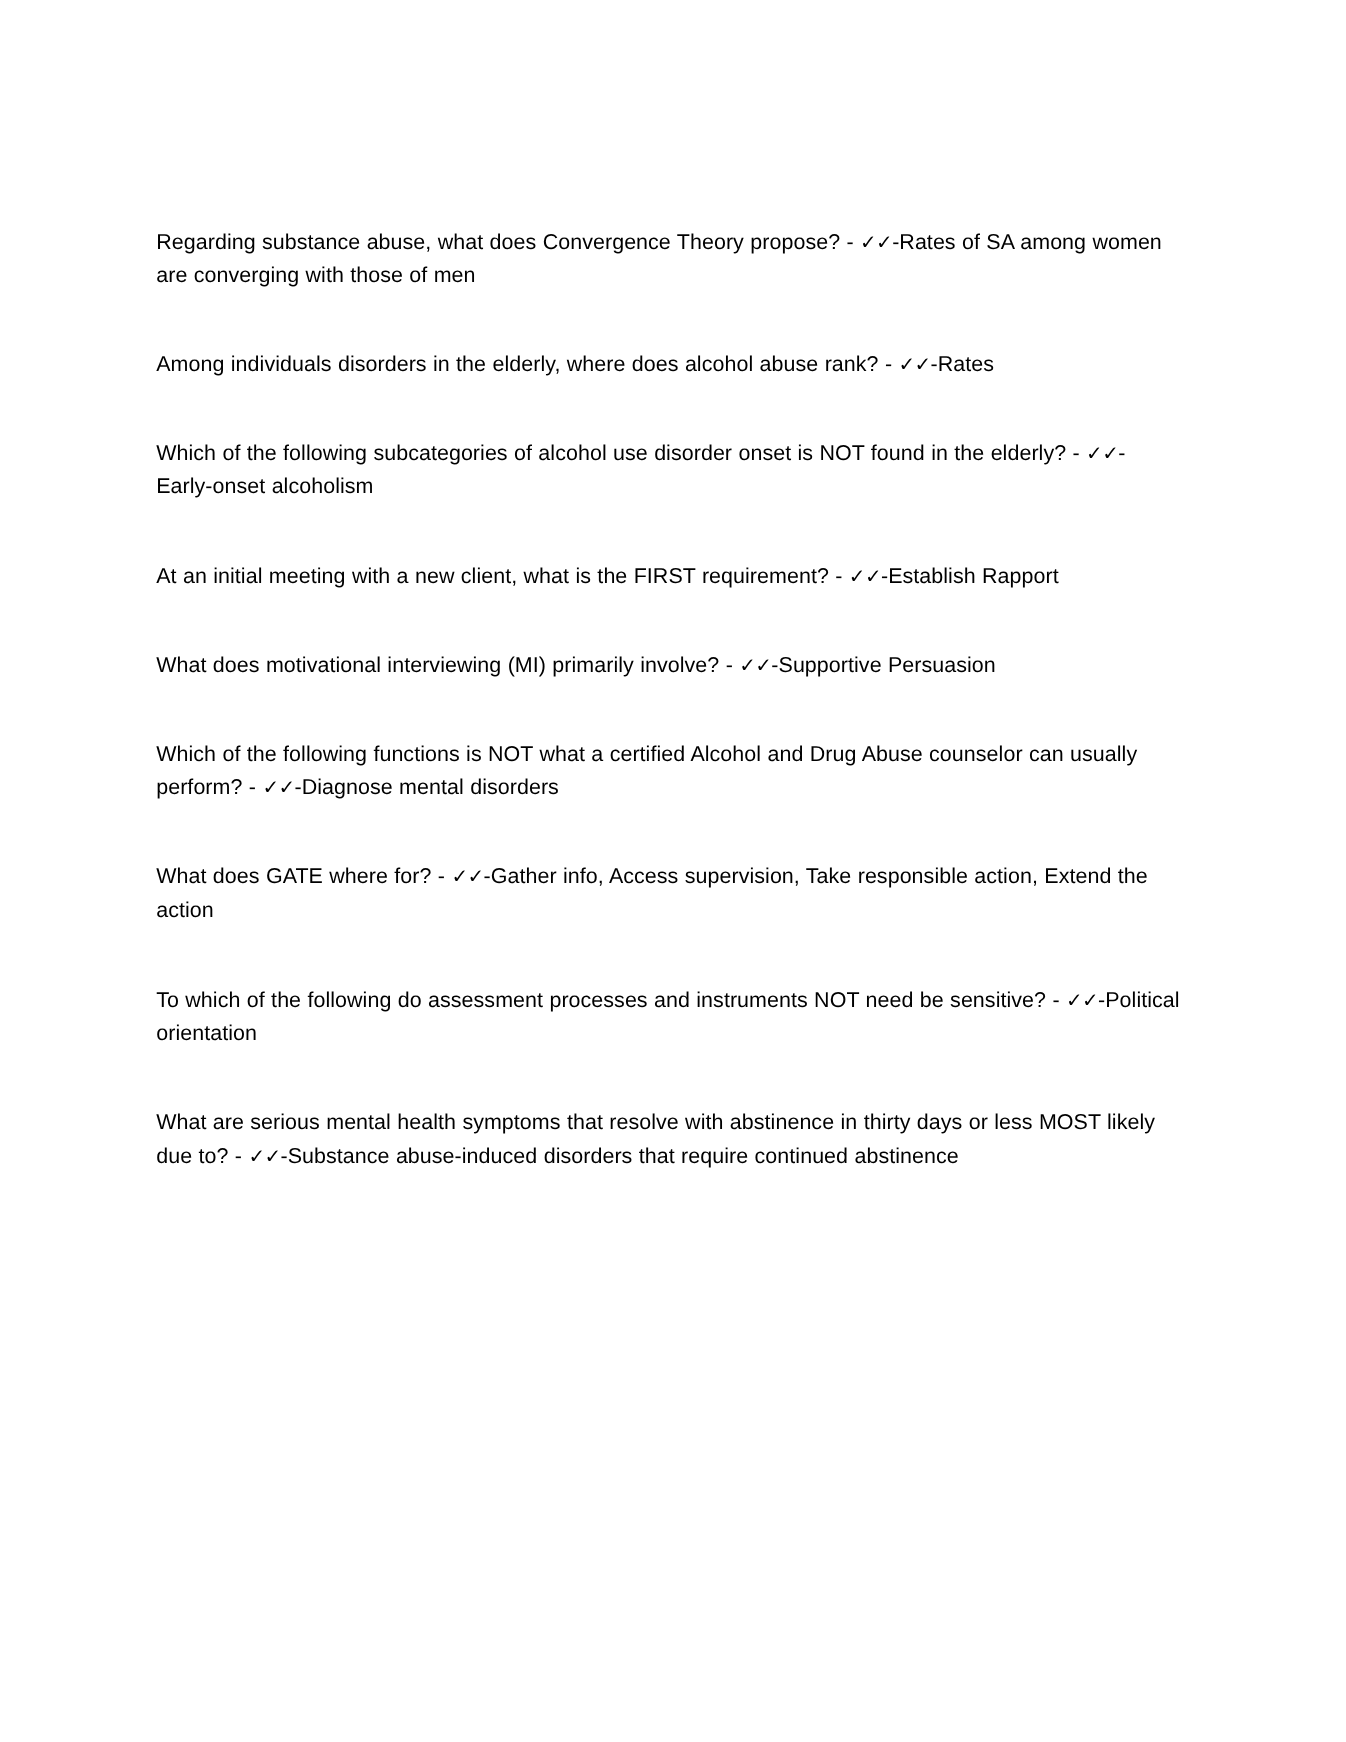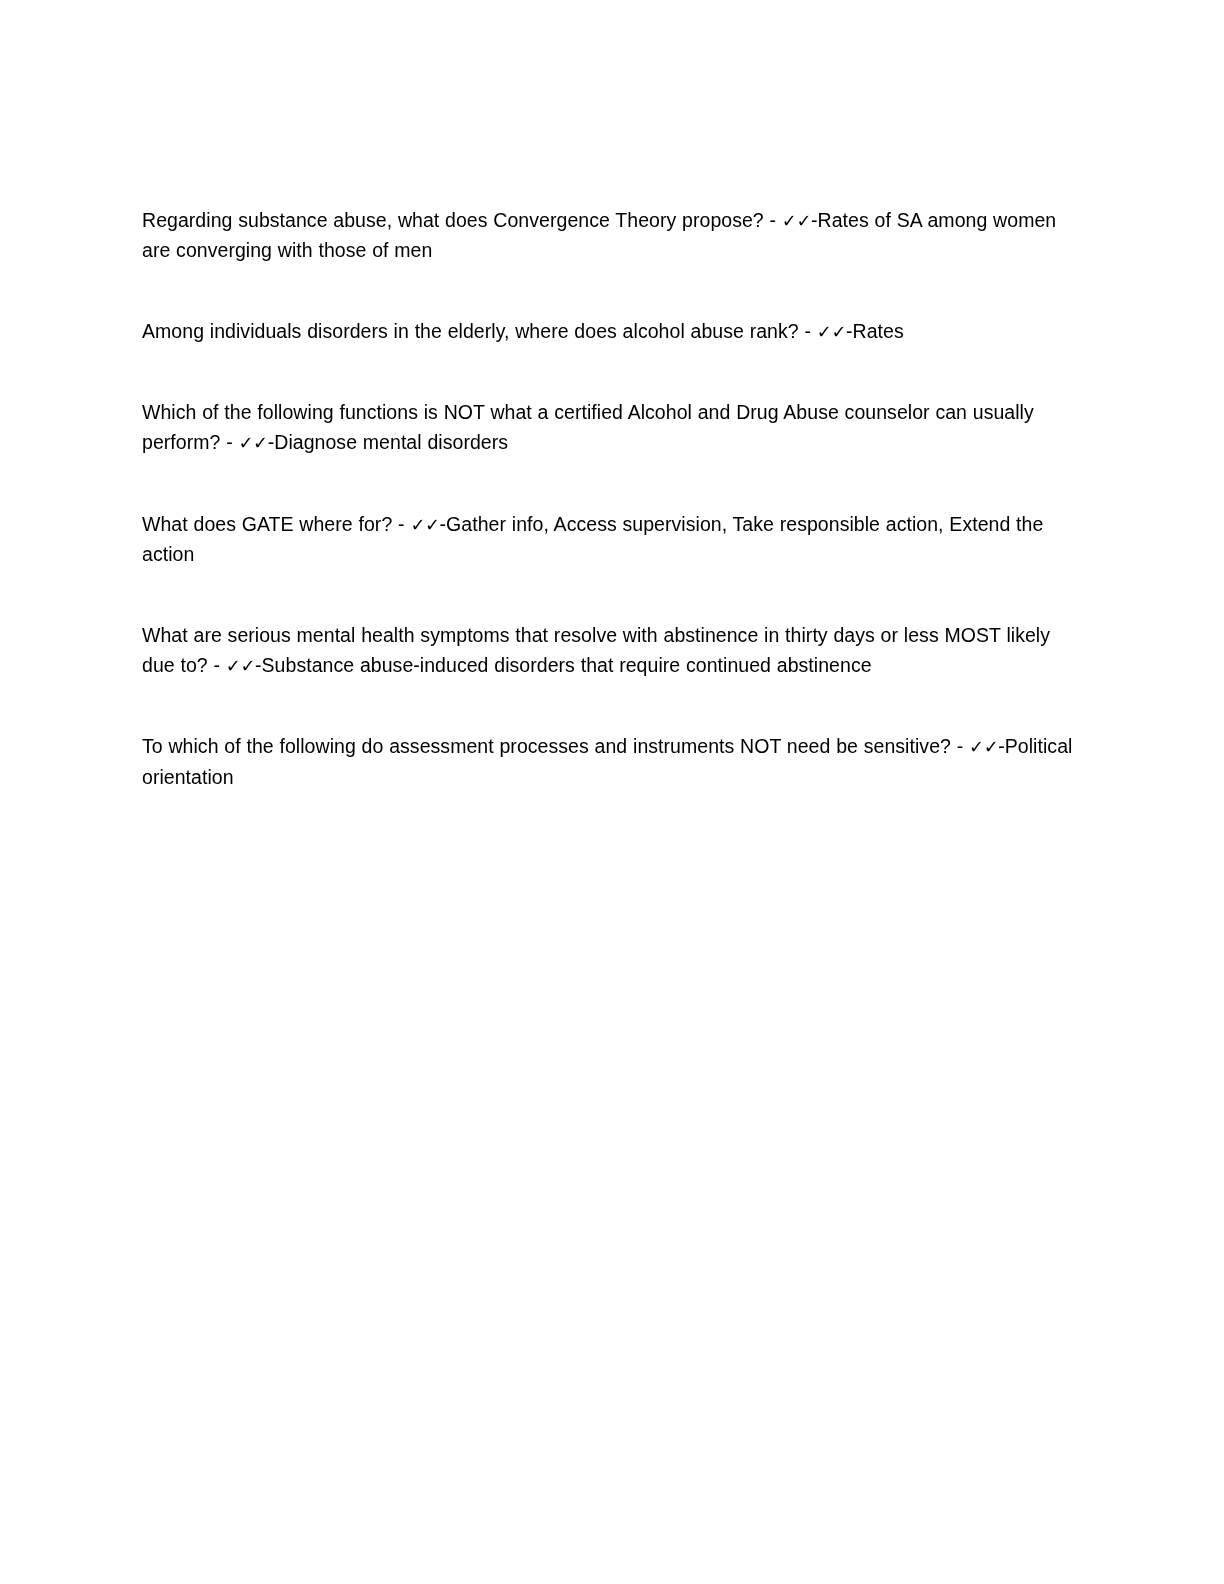--- a/index.html
+++ b/index.html
@@ -58,35 +58,44 @@
   <div class="qa-list">
 
     <p class="qa-item">
       <span class="q-text">Regarding substance abuse, what does Convergence Theory propose?</span><span class="sep"> - </span><span class="checks">✓✓</span><span class="sep">-</span><span class="a-text">Rates of SA among women are converging with those of men</span>
     </p>
 
     <p class="qa-item">
       <span class="q-text">Among individuals disorders in the elderly, where does alcohol abuse rank?</span><span class="sep"> - </span><span class="checks">✓✓</span><span class="sep">-</span><span class="a-text">Rates</span>
     </p>
 
+    <p class="qa-item">
+      <span class="q-text">Which of the following subcategories of alcohol use disorder onset is NOT found in the elderly?</span><span class="sep"> - </span><span class="checks">✓✓</span><span class="sep">-</span><span class="a-text">Early-onset alcoholism</span>
+    </p>
 
+    <p class="qa-item">
+      <span class="q-text">At an initial meeting with a new client, what is the FIRST requirement?</span><span class="sep"> - </span><span class="checks">✓✓</span><span class="sep">-</span><span class="a-text">Establish Rapport</span>
+    </p>
 
+    <p class="qa-item">
+      <span class="q-text">What does motivational interviewing (MI) primarily involve?</span><span class="sep"> - </span><span class="checks">✓✓</span><span class="sep">-</span><span class="a-text">Supportive Persuasion</span>
+    </p>
 
 
 
     <p class="qa-item">
       <span class="q-text">Which of the following functions is NOT what a certified Alcohol and Drug Abuse counselor can usually perform?</span><span class="sep"> - </span><span class="checks">✓✓</span><span class="sep">-</span><span class="a-text">Diagnose mental disorders</span>
     </p>
 
     <p class="qa-item">
       <span class="q-text">What does GATE where for?</span><span class="sep"> - </span><span class="checks">✓✓</span><span class="sep">-</span><span class="a-text">Gather info, Access supervision, Take responsible action, Extend the action</span>
     </p>
 
     <p class="qa-item">
-      <span class="q-text">What are serious mental health symptoms that resolve with abstinence in thirty days or less MOST likely due to?</span><span class="sep"> - </span><span class="checks">✓✓</span><span class="sep">-</span><span class="a-text">Substance abuse-induced disorders that require continued abstinence</span>
+      <span class="q-text">To which of the following do assessment processes and instruments NOT need be sensitive?</span><span class="sep"> - </span><span class="checks">✓✓</span><span class="sep">-</span><span class="a-text">Political orientation</span>
     </p>
 
     <p class="qa-item">
-      <span class="q-text">To which of the following do assessment processes and instruments NOT need be sensitive?</span><span class="sep"> - </span><span class="checks">✓✓</span><span class="sep">-</span><span class="a-text">Political orientation</span>
+      <span class="q-text">What are serious mental health symptoms that resolve with abstinence in thirty days or less MOST likely due to?</span><span class="sep"> - </span><span class="checks">✓✓</span><span class="sep">-</span><span class="a-text">Substance abuse-induced disorders that require continued abstinence</span>
     </p>
 
   </div>
 </div>
 
 </body></html>

